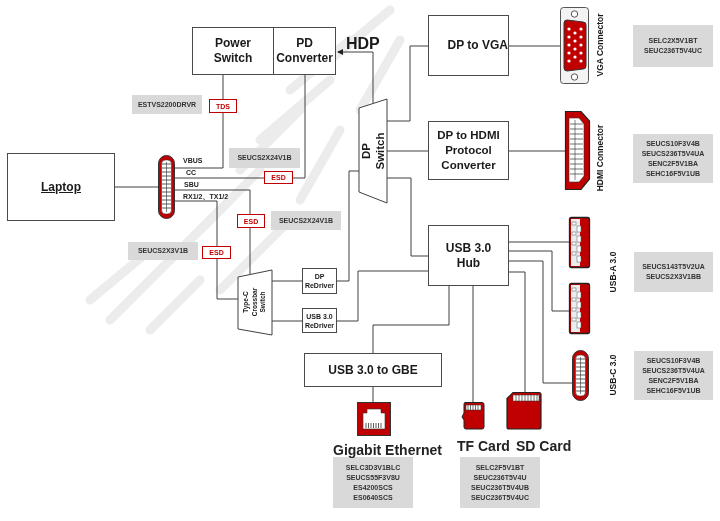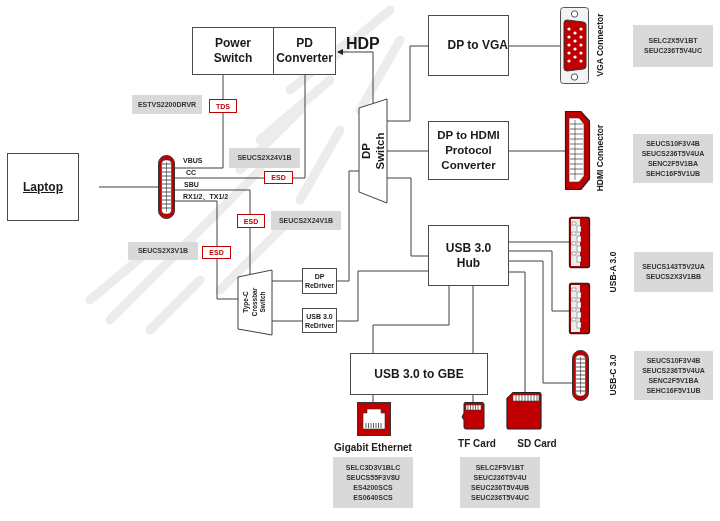--- a/index.html
+++ b/index.html
@@ -17,21 +17,21 @@
          color:#c00000; font-size:7px; font-weight:bold; display:flex; align-items:center;
          justify-content:center; }
   .part { position:absolute; box-sizing:border-box; background:#d9d9d9; color:#333;
           font-size:7px; font-weight:bold; display:flex; flex-direction:column;
           align-items:center; justify-content:center; line-height:10px; }
   .pin { position:absolute; font-size:7px; font-weight:bold; color:#222; white-space:nowrap; }
   .vlabel { position:absolute; width:90px; height:12px; font-size:8.5px; font-weight:bold;
             text-align:center; line-height:12px; transform:rotate(-90deg); white-space:nowrap; }
   .rot { position:absolute; transform:rotate(-90deg); font-weight:bold; text-align:center;
          display:flex; flex-direction:column; align-items:center; justify-content:center; }
-  .cap { position:absolute; font-size:10px; font-weight:bold; color:#222; text-align:center; white-space:nowrap; }
+  .cap { position:absolute; font-size:14px; font-weight:bold; color:#222; text-align:center; white-space:nowrap; }
   .hdp { position:absolute; font-size:16px; font-weight:bold; }
 </style>
 </head>
 <body>
 
 <div id="canvas">
 
   <svg class="layer" width="720" height="521">
     <g stroke="#ececec" stroke-width="9" stroke-linecap="round" fill="none">
       <line x1="90" y1="300" x2="150" y2="250"></line>
@@ -226,21 +226,21 @@
         <line x1="522" y1="395" x2="522" y2="401"></line>
           <line x1="525" y1="395" x2="525" y2="401"></line>
         <line x1="528" y1="395" x2="528" y2="401"></line>
           <line x1="531" y1="395" x2="531" y2="401"></line>
         <line x1="534" y1="395" x2="534" y2="401"></line>
           <line x1="537" y1="395" x2="537" y2="401"></line>
       </g>
     </g>
   </svg>
 
-  <div class="blk b12" style="left:7px;top:153px;width:72px;height:68px;text-decoration:underline;">
+  <div class="blk b12" style="left:7px;top:153px;width:108px;height:68px;text-decoration:underline;">
     <span>Laptop</span>
   </div>
   <div class="blk b12" style="left:192px;top:27px;width:82px;height:48px;">
     <span>Power</span>
     <span>Switch</span>
   </div>
   <div class="blk b12" style="left:273px;top:27px;width:63px;height:48px;">
     <span>PD</span>
     <span>Converter</span>
   </div>
@@ -269,21 +269,21 @@
   </div>
   <div class="blk b7" style="left:302px;top:308px;width:35px;height:25px;">
     <span>USB 3.0</span>
     <span>ReDriver</span>
   </div>
   <div class="rot" style="left:230px;top:289px;width:50px;height:26px;font-size:6.5px;line-height:8.5px;">
     <span>Type-C</span>
     <span>Crossbar</span>
     <span>Switch</span>
   </div>
-  <div class="blk b12" style="left:304px;top:353px;width:138px;height:42px;line-height:14px;margin-left:46px;">
+  <div class="blk b12" style="left:304px;top:353px;width:138px;height:34px;line-height:14px;">
     <span>USB 3.0 to GBE</span>
   </div>
 
   <div class="pin" style="left:183px;top:157px;">VBUS</div>
   <div class="pin" style="left:186px;top:169px;">CC</div>
   <div class="pin" style="left:184px;top:181px;">SBU</div>
   <div class="pin" style="left:183px;top:192px;">RX1/2、TX1/2</div>
 
   <div class="red" style="left:209px;top:99px;width:28px;height:14px;">TDS</div>
   <div class="red" style="left:264px;top:171px;width:29px;height:13px;">ESD</div>

